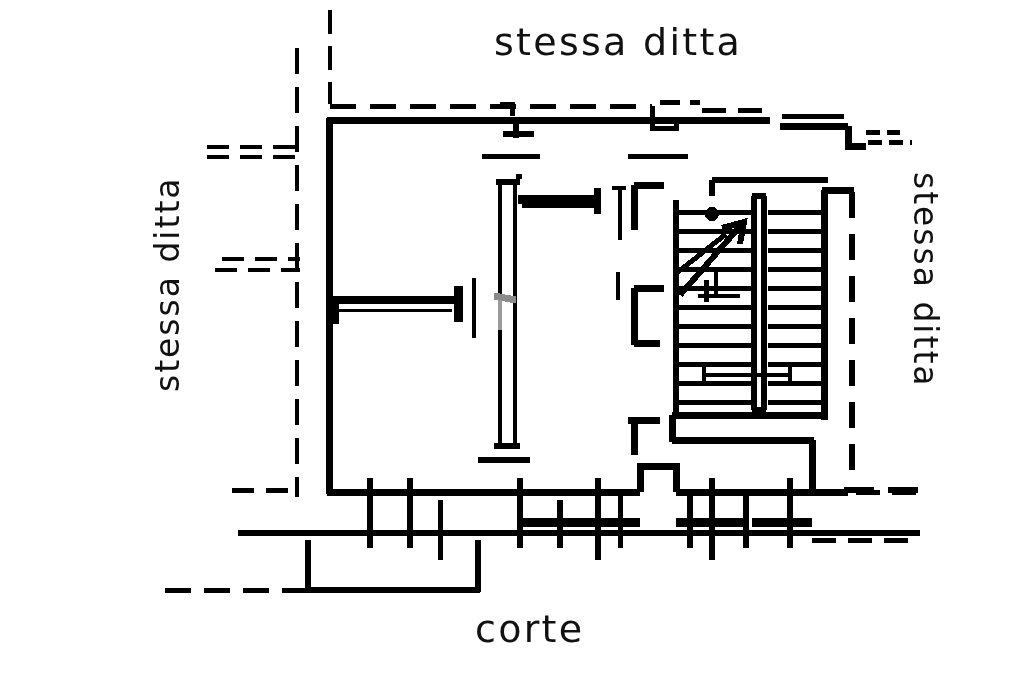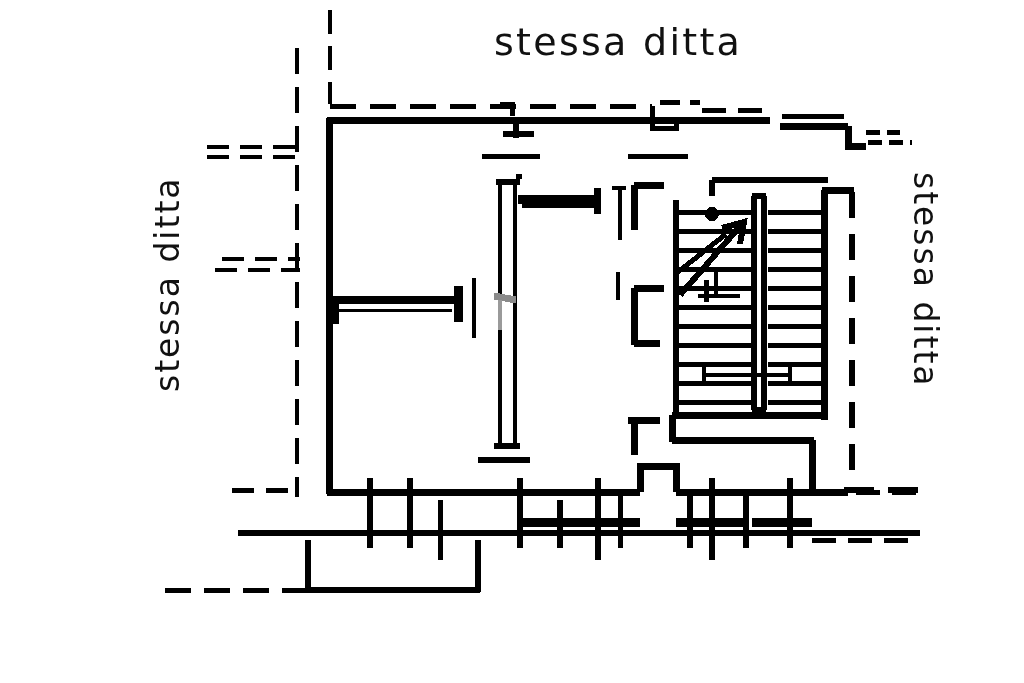--- a/index.html
+++ b/index.html
@@ -271,18 +271,19 @@
 
     <g stroke="#000000" fill="none">
       <path d="M812 540 L920 540" stroke-width="5" stroke-dasharray="24 12"></path>
       <path d="M856 492 L920 492" stroke-width="5" stroke-dasharray="24 12"></path>
     </g>
 
   </svg>
 
   <div class="plan-label" id="label-top">stessa ditta</div>
 
+  <div class="plan-label" id="label-bottom">corte</div>
 
   <div class="plan-label" id="label-left">stessa ditta</div>
 
   <div class="plan-label" id="label-right">stessa ditta</div>
 
 </div>
 
 </body></html>

